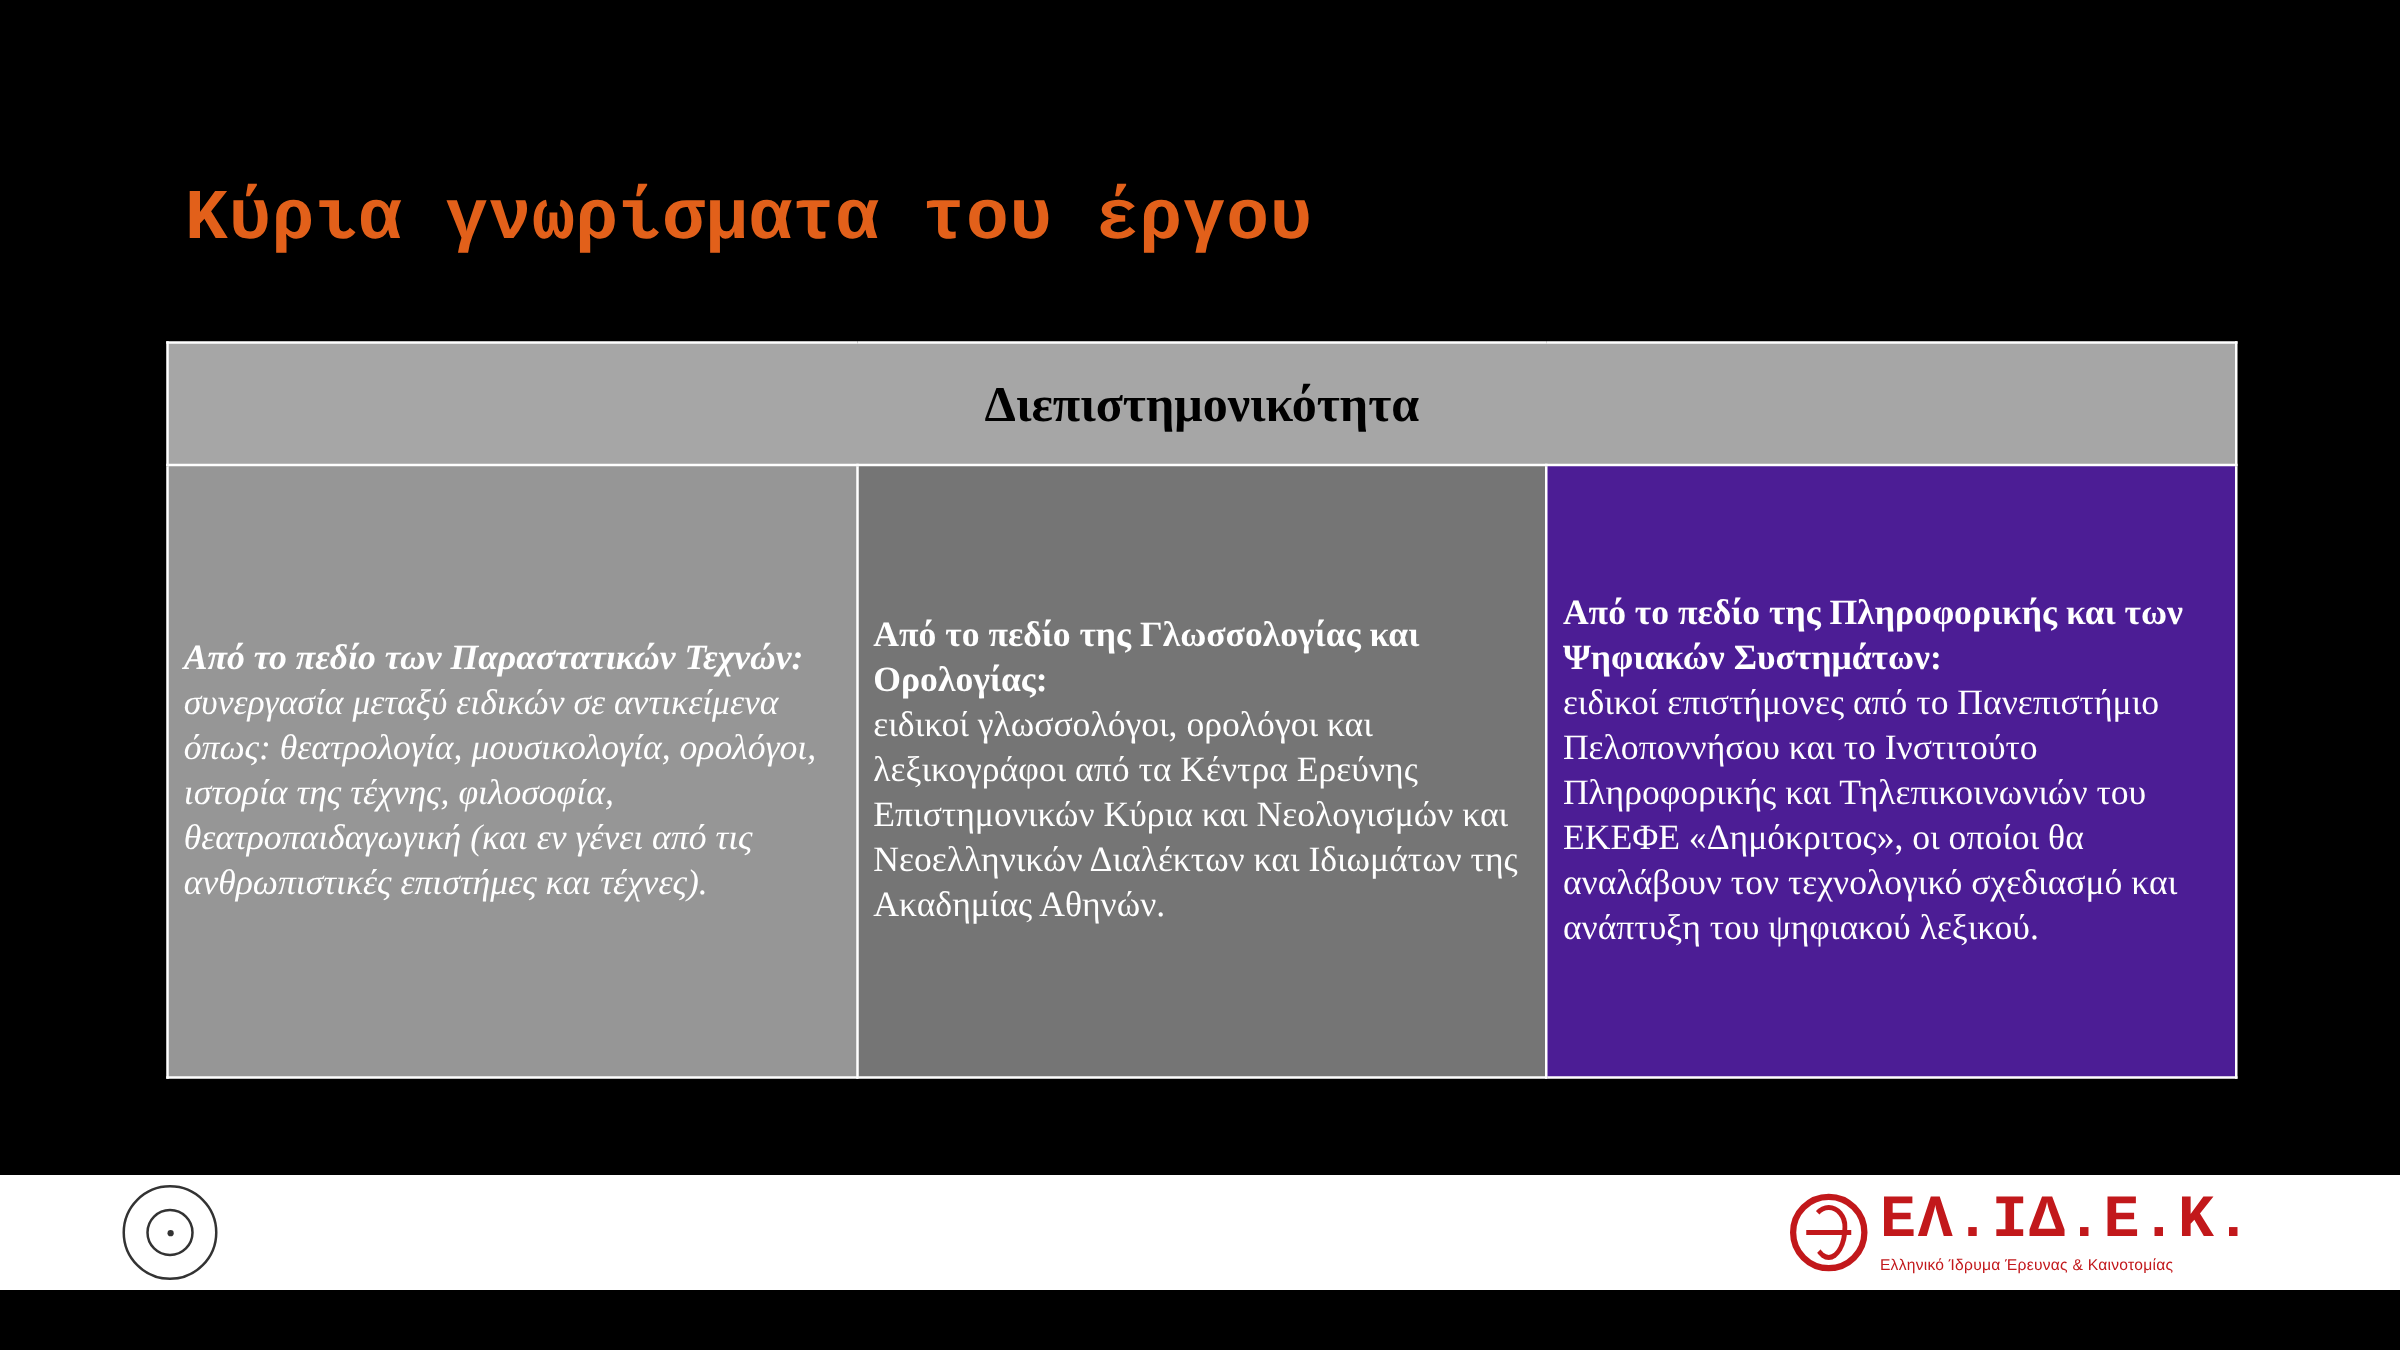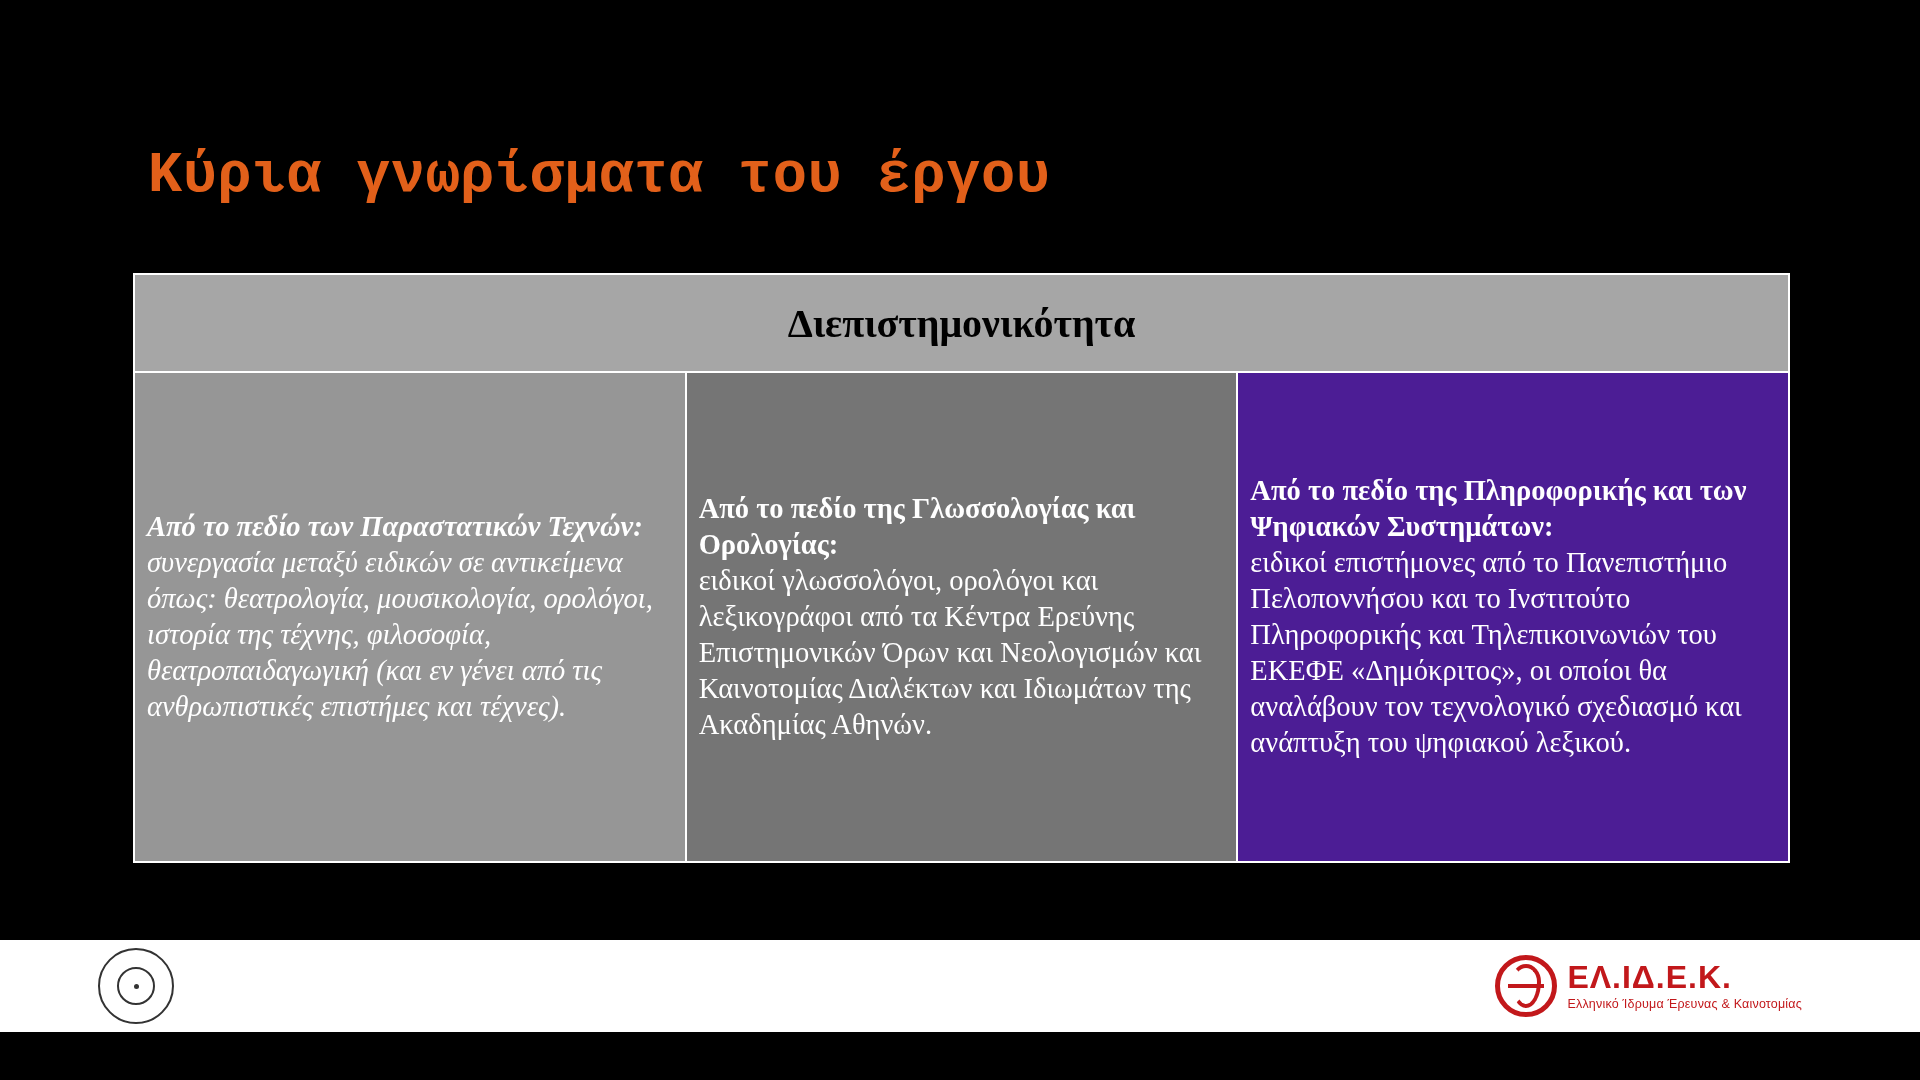--- a/index.html
+++ b/index.html
@@ -168,22 +168,22 @@
     height: 4px;
     background: #C2181B;
   }
 
   .elidek-text {
     display: flex;
     flex-direction: column;
     justify-content: center;
   }
   .elidek-title {
-    font-family: Liberation Sans, sans-serif;
-    font-size: 32px;
+    font-family: Liberation Mono, monospace;
+    font-size: 48px;
     font-weight: bold;
     color: #C2181B;
     letter-spacing: 1px;
     line-height: 1;
   }
   .elidek-sub {
     font-family: Liberation Sans, sans-serif;
     font-size: 12.5px;
     color: #C2181B;
     letter-spacing: 0.2px;
@@ -205,21 +205,21 @@
         </tr>
       </thead>
       <tbody>
         <tr>
           <td class="body-cell col-1">
             <span class="cell-lead">Από το πεδίο των Παραστατικών Τεχνών:</span>
             <span class="cell-body">συνεργασία μεταξύ ειδικών σε αντικείμενα όπως: θεατρολογία, μουσικολογία, ορολόγοι, ιστορία της τέχνης, φιλοσοφία, θεατροπαιδαγωγική (και εν γένει από τις ανθρωπιστικές επιστήμες και τέχνες).</span>
           </td>
           <td class="body-cell col-2">
             <span class="cell-lead">Από το πεδίο της Γλωσσολογίας και Ορολογίας:</span>
-            <span class="cell-body">ειδικοί γλωσσολόγοι, ορολόγοι και λεξικογράφοι από τα Κέντρα Ερεύνης Επιστημονικών Όρων και Νεολογισμών και Καινοτομίας Διαλέκτων και Ιδιωμάτων της Ακαδημίας Αθηνών.</span>
+            <span class="cell-body">ειδικοί γλωσσολόγοι, ορολόγοι και λεξικογράφοι από τα Κέντρα Ερεύνης Επιστημονικών Κύρια και Νεολογισμών και Νεοελληνικών Διαλέκτων και Ιδιωμάτων της Ακαδημίας Αθηνών.</span>
           </td>
           <td class="body-cell col-3">
             <span class="cell-lead">Από το πεδίο της Πληροφορικής και των Ψηφιακών Συστημάτων:</span>
             <span class="cell-body">ειδικοί επιστήμονες από το Πανεπιστήμιο Πελοποννήσου και το Ινστιτούτο Πληροφορικής και Τηλεπικοινωνιών του ΕΚΕΦΕ «Δημόκριτος», οι οποίοι θα αναλάβουν τον τεχνολογικό σχεδιασμό και ανάπτυξη του ψηφιακού λεξικού.</span>
           </td>
         </tr>
       </tbody>
     </table>
   </div>
 

